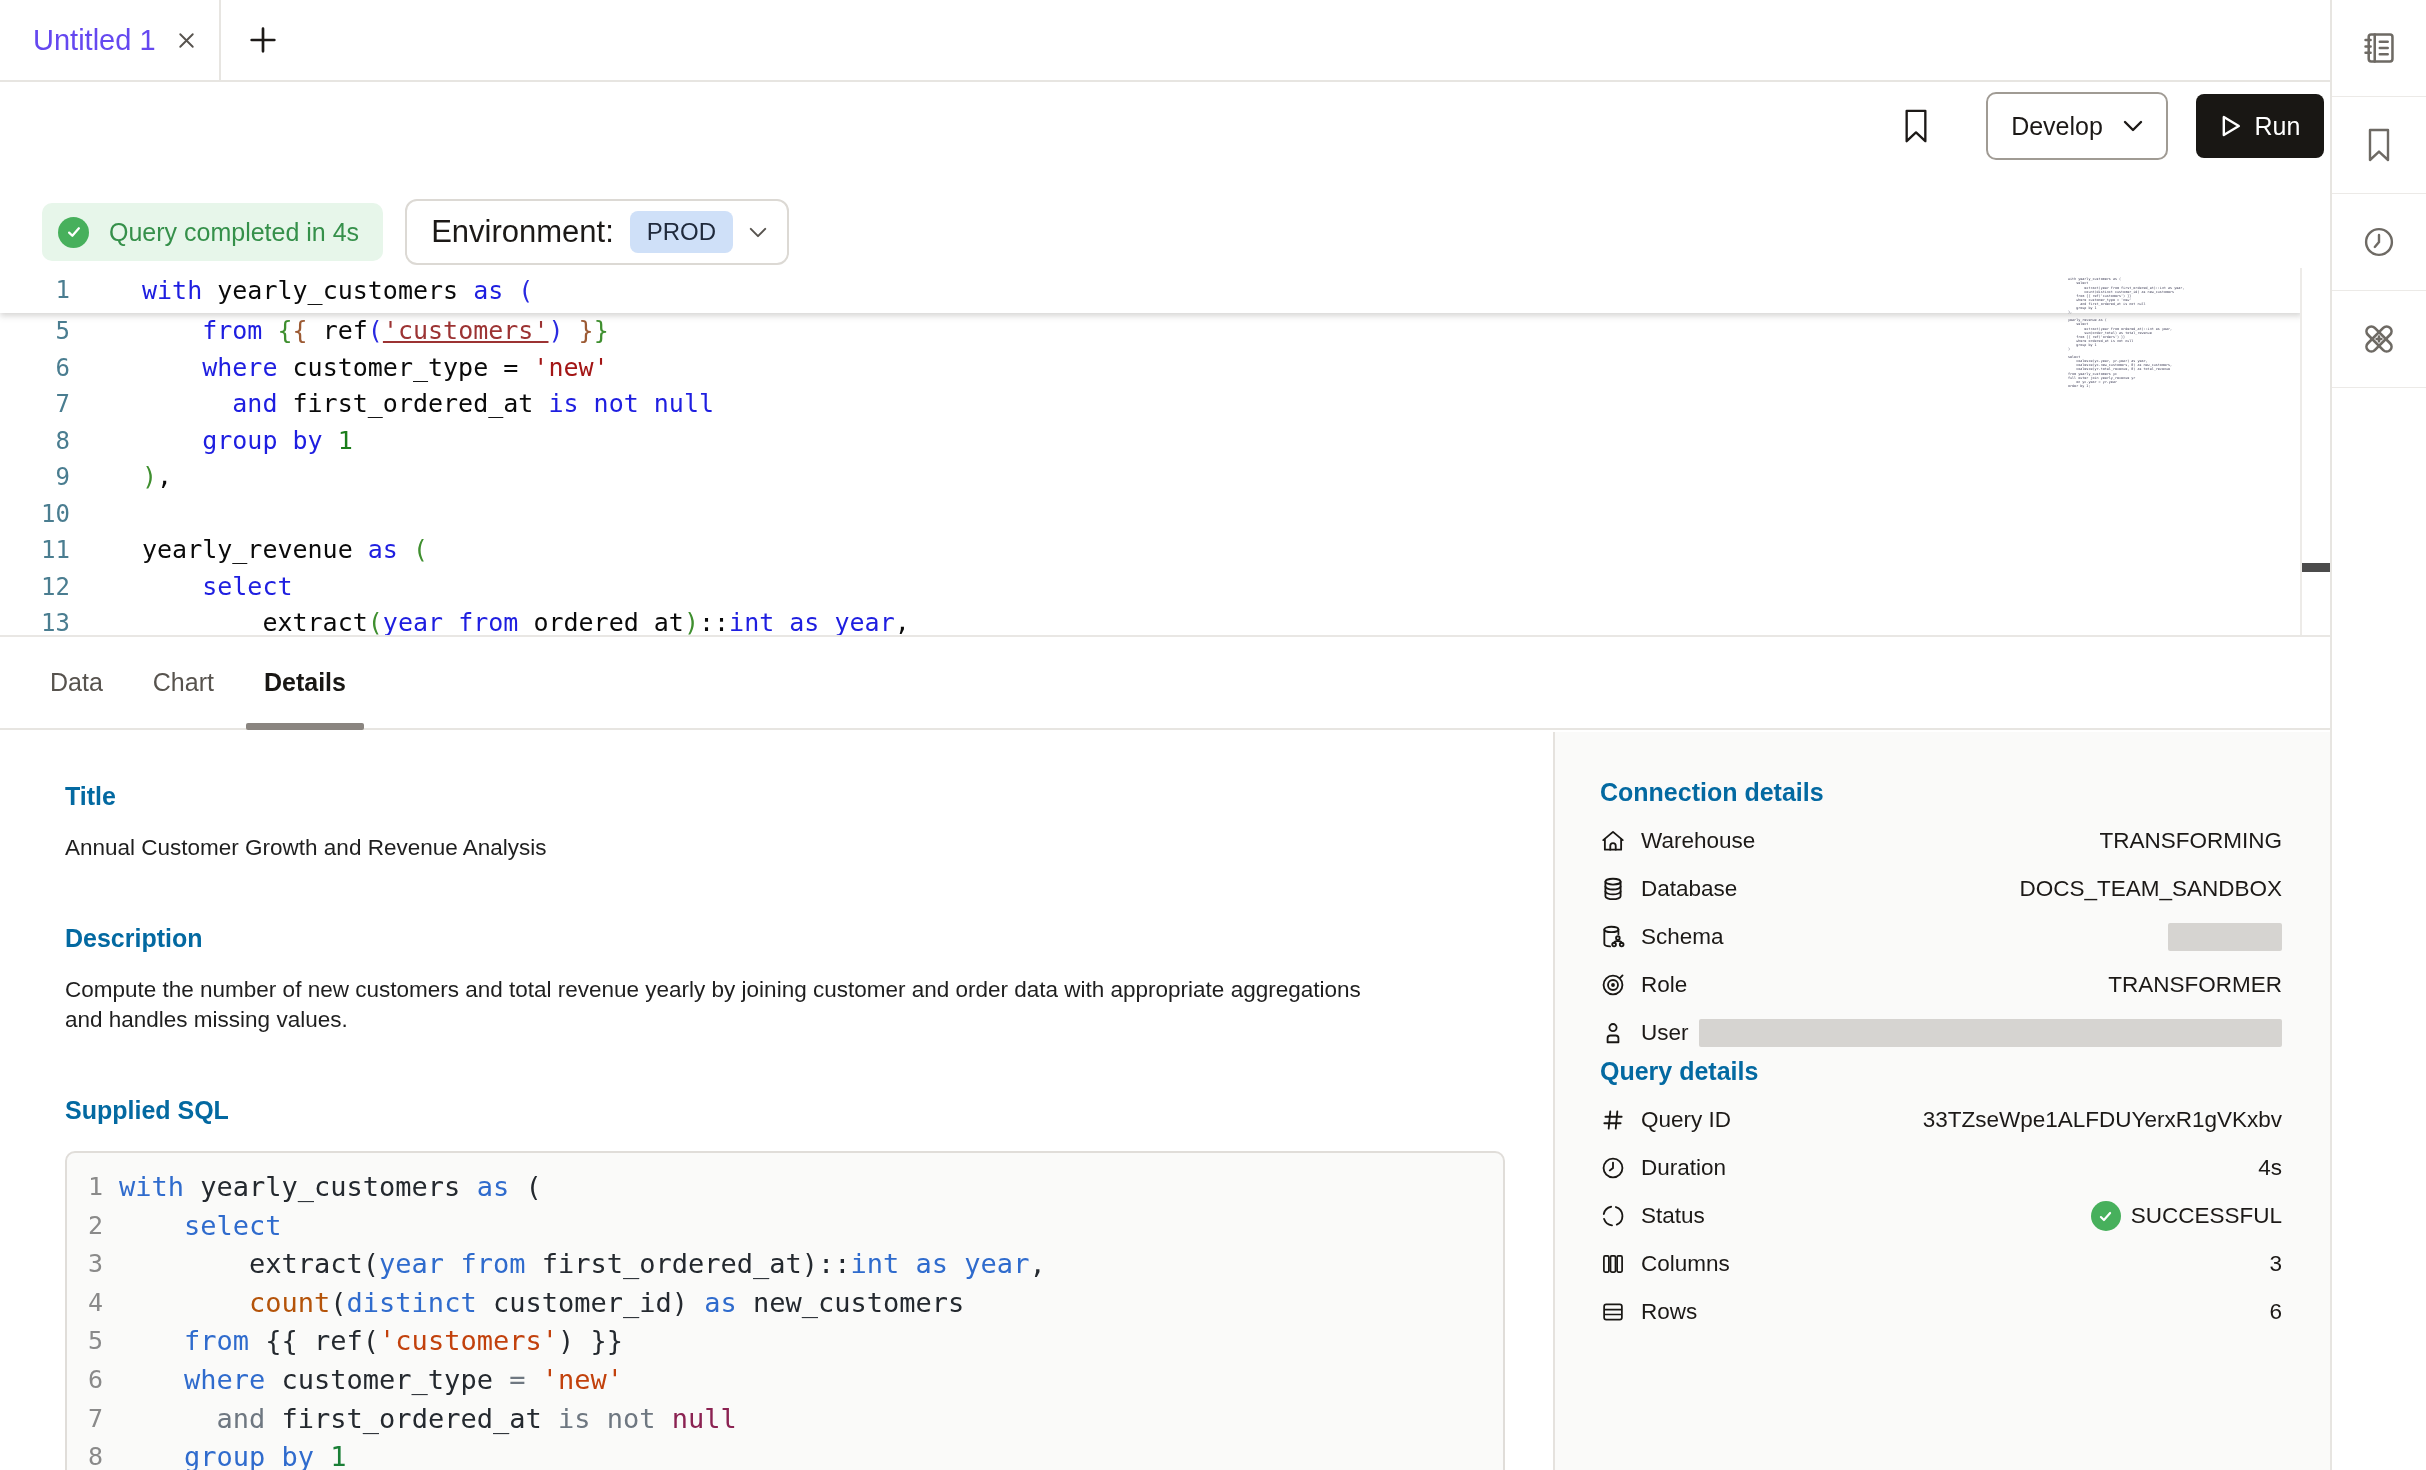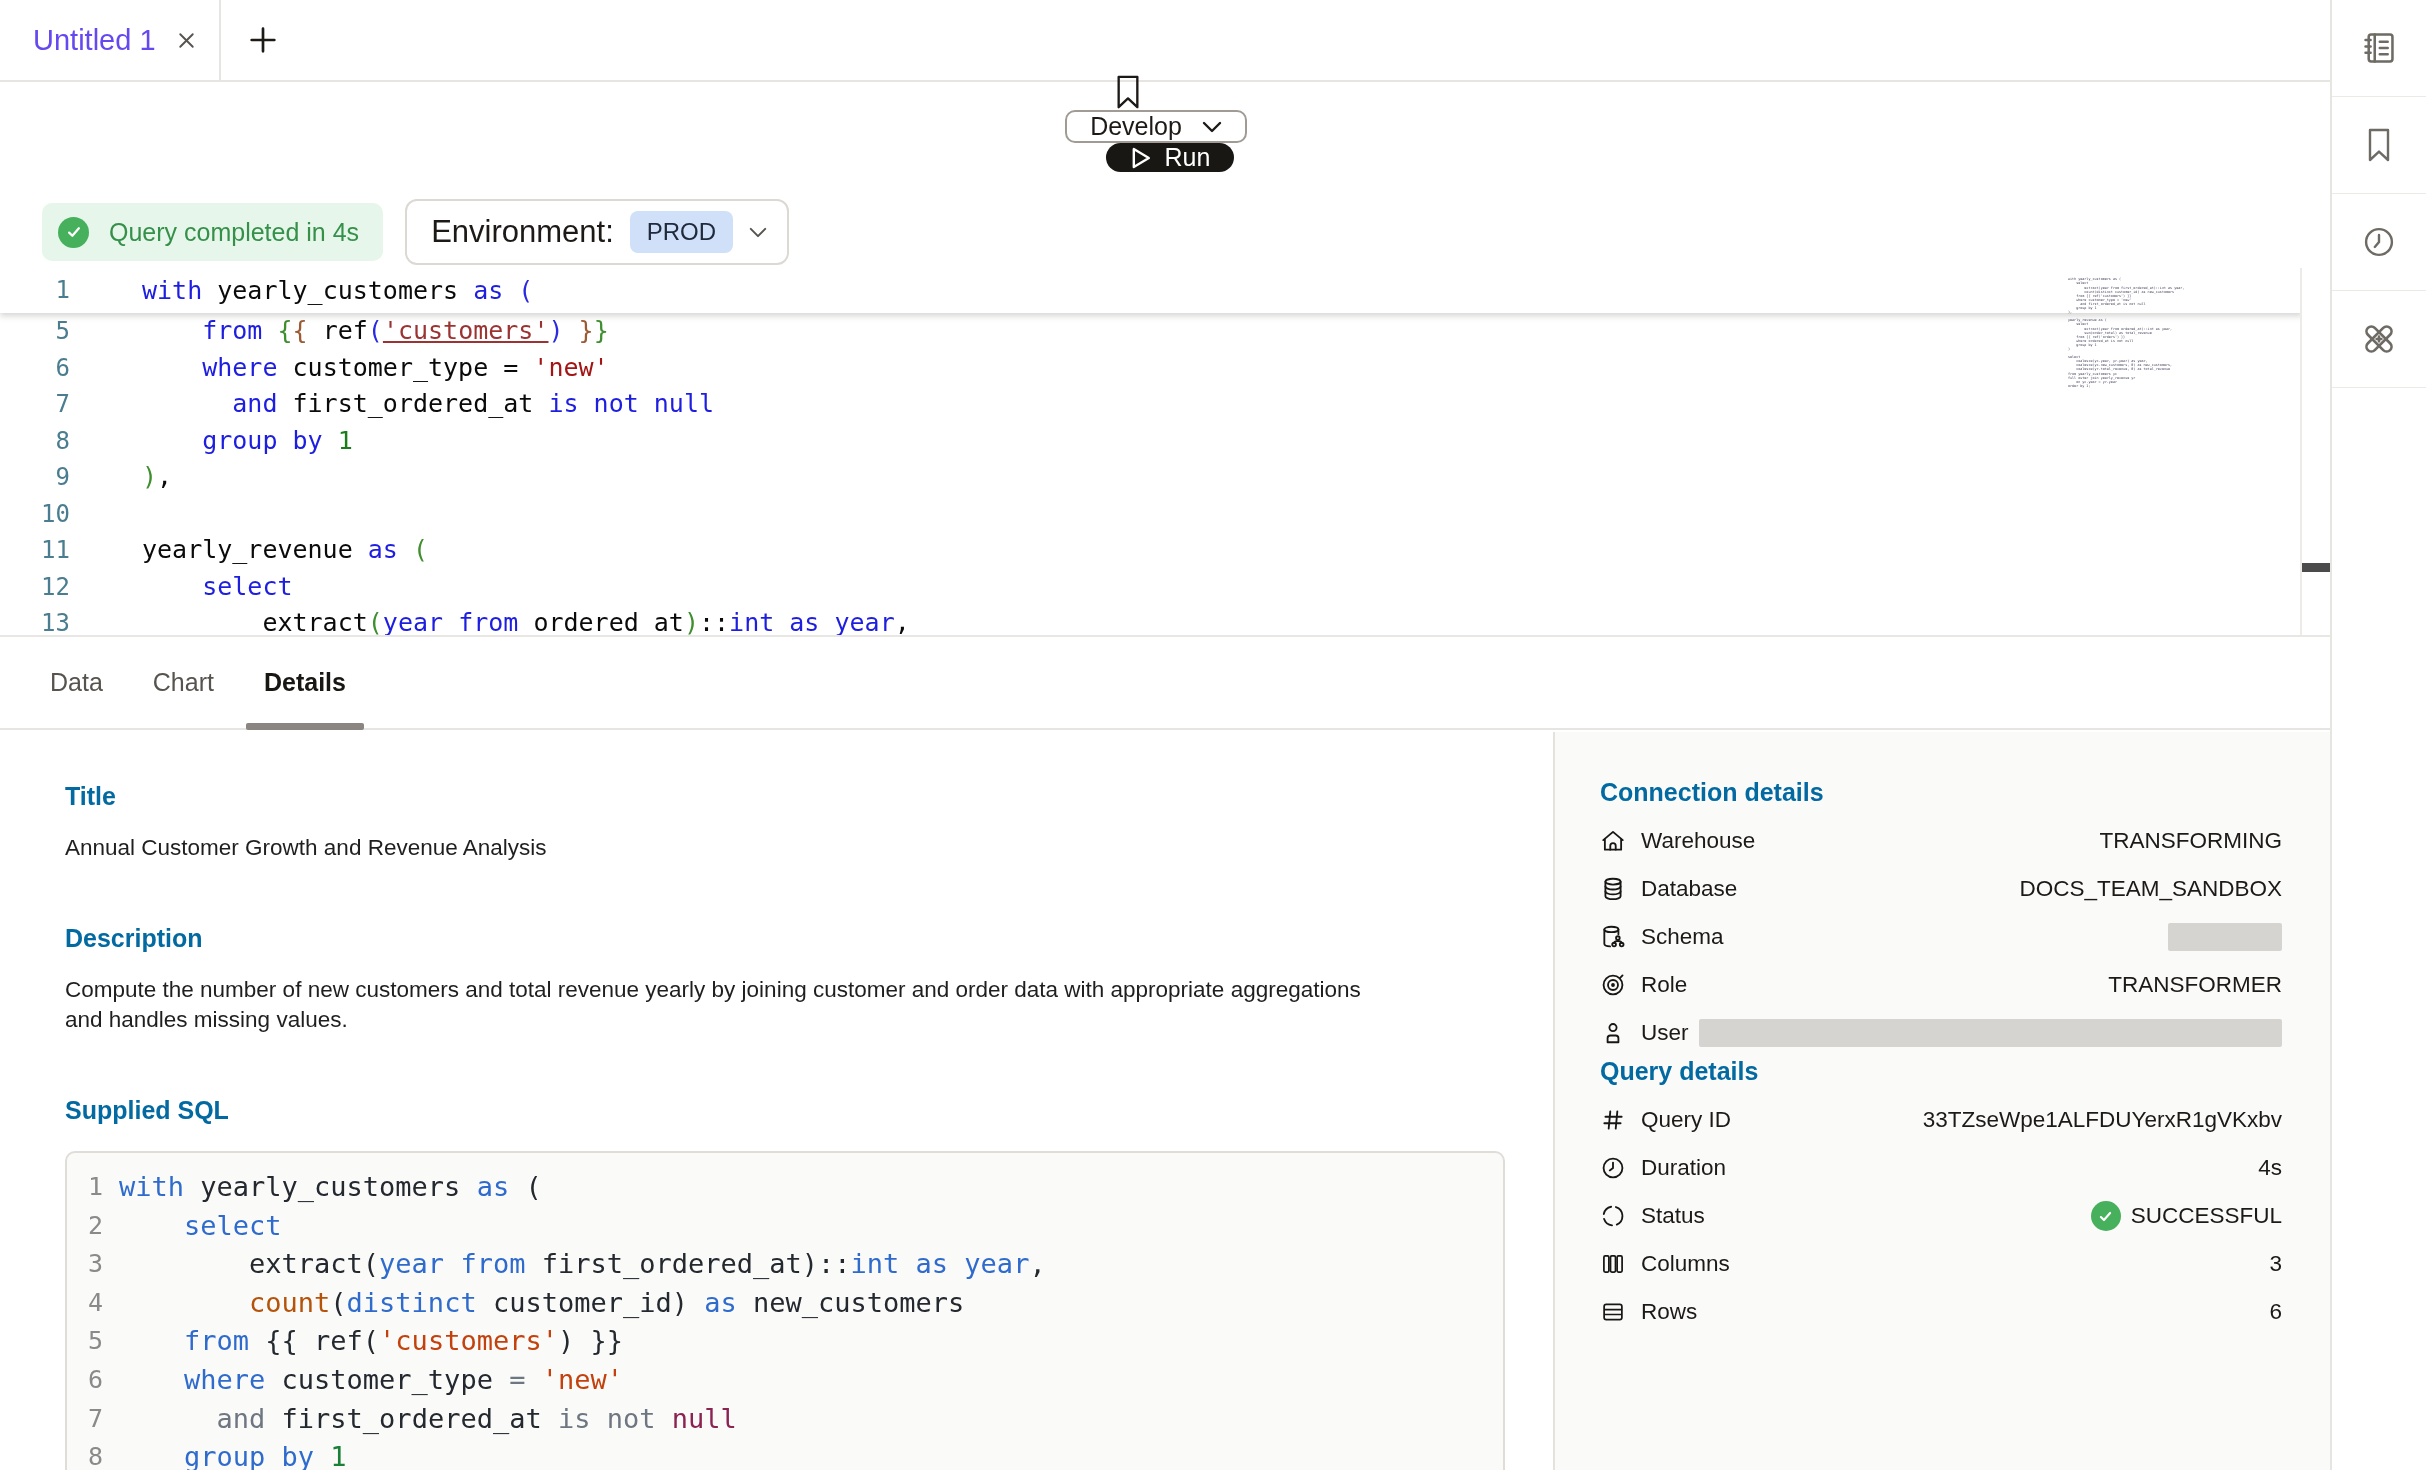--- a/index.html
+++ b/index.html
@@ -10,26 +10,26 @@
   
   .doc-tabs{position:absolute;left:0;top:0;width:100%;height:80px;border-bottom:2px solid #e7e5e1;
             display:flex;align-items:center;}
   .doc-tab{width:221px;height:100%;display:flex;align-items:center;padding-left:33px;gap:18px;
            border-right:2px solid #e7e5e1;box-sizing:border-box;cursor:pointer;}
   .doc-tab-label{font-size:29px;color:#6548f0;}
   .icon-btn{display:flex;align-items:center;justify-content:center;cursor:pointer;}
   .new-tab{margin-left:20px;width:44px;height:44px;}
 
   
-  .toolbar{position:absolute;left:0;top:80px;width:100%;height:92px;display:flex;align-items:center;
-           justify-content:flex-end;padding-right:18px;box-sizing:border-box;flex-direction:column;}
+  .toolbar{position:absolute;left:12px;top:80px;width:100%;height:92px;display:flex;align-items:center;
+           justify-content:flex-end;padding-right:18px;box-sizing:border-box;}
   .bookmark-top{margin-right:56px;}
   .develop-btn{height:64px;width:178px;border:2px solid #a09b94;border-radius:10px;background:#fff;
                display:flex;align-items:center;justify-content:center;gap:20px;font-size:25px;color:#1c1917;cursor:pointer;}
-  .run-btn{margin-left:28px;height:64px;width:128px;background:#191714;border-radius:17px;color:#fff;
+  .run-btn{margin-left:28px;height:64px;width:128px;background:#191714;border-radius:8px;color:#fff;
            display:flex;align-items:center;justify-content:center;gap:13px;font-size:25px;cursor:pointer;}
 
   
   .status-row{position:absolute;left:0;top:200px;width:100%;height:64px;display:flex;align-items:center;
               padding-left:42px;gap:22px;box-sizing:border-box;}
   .status-pill{height:58px;background:#e7f6ea;border-radius:10px;display:flex;align-items:center;
                padding:0 24px 0 16px;gap:20px;}
   .status-pill-text{font-size:25px;color:#35904a;font-weight:500;}
   .check-circle{width:31px;height:31px;border-radius:50%;background:#47b05c;display:flex;align-items:center;justify-content:center;flex:none;}
   .env-box{height:62px;border:2px solid #dcd9d4;border-radius:12px;background:#fff;display:flex;align-items:center;

